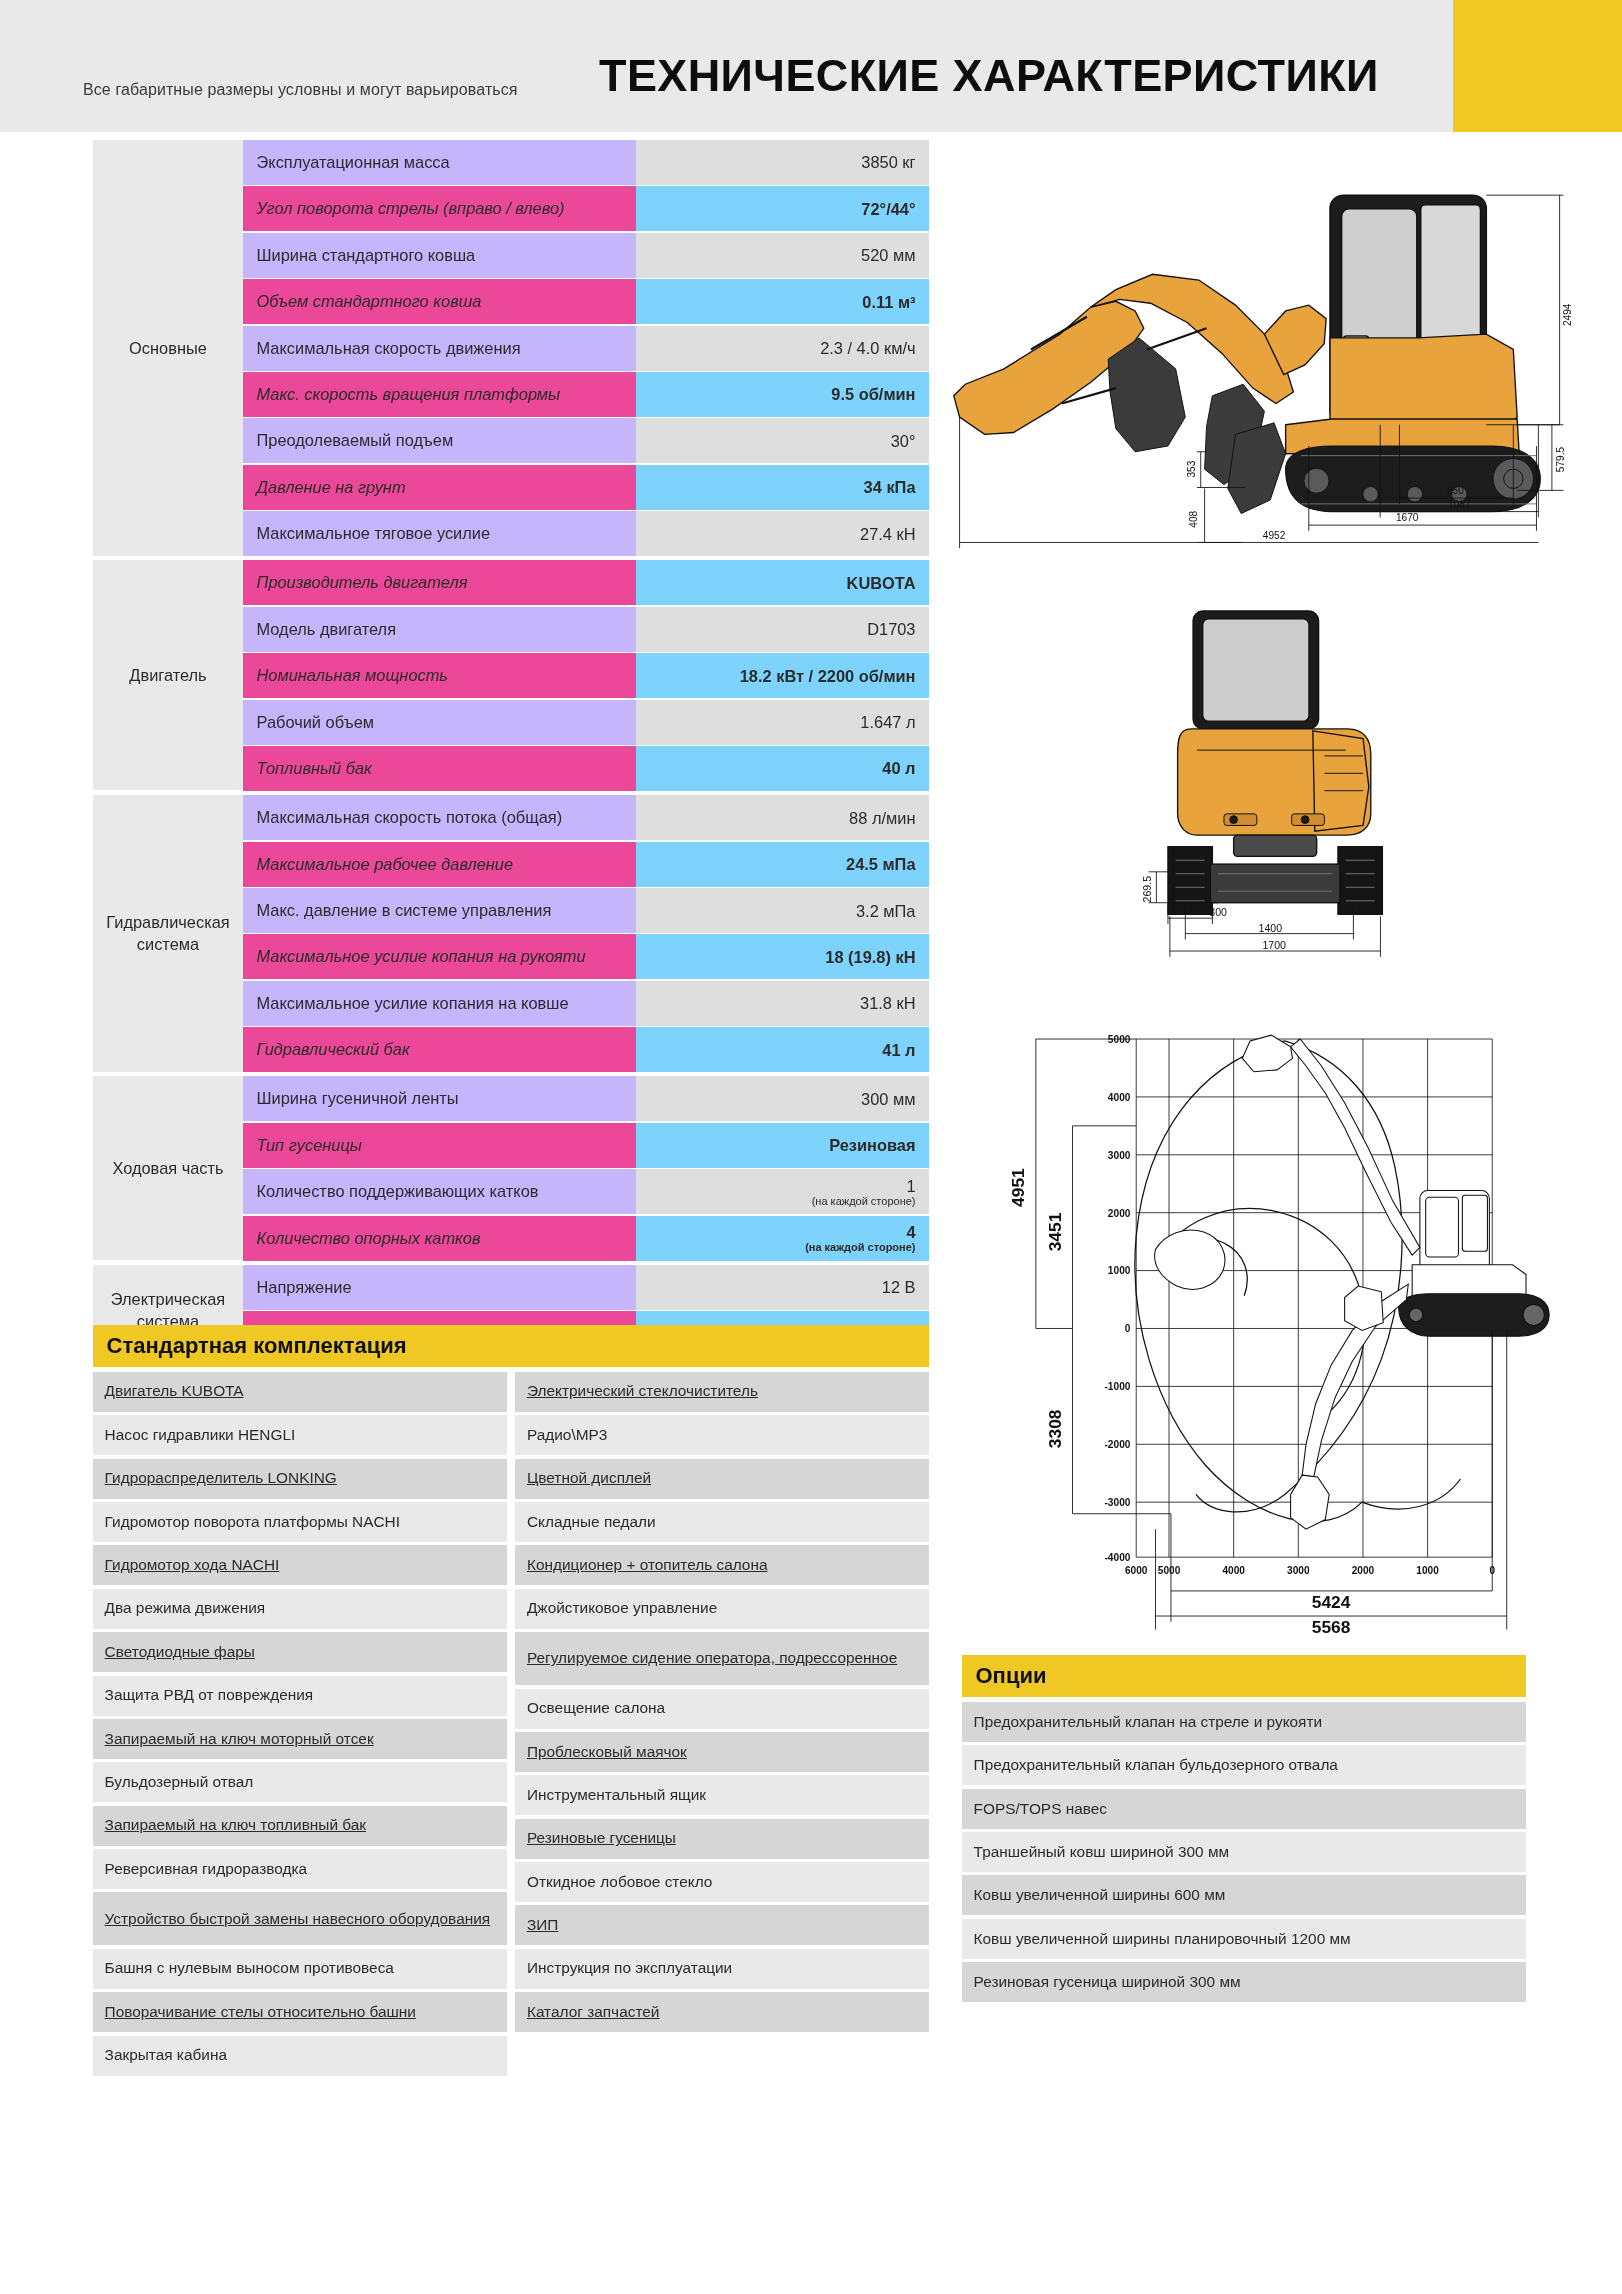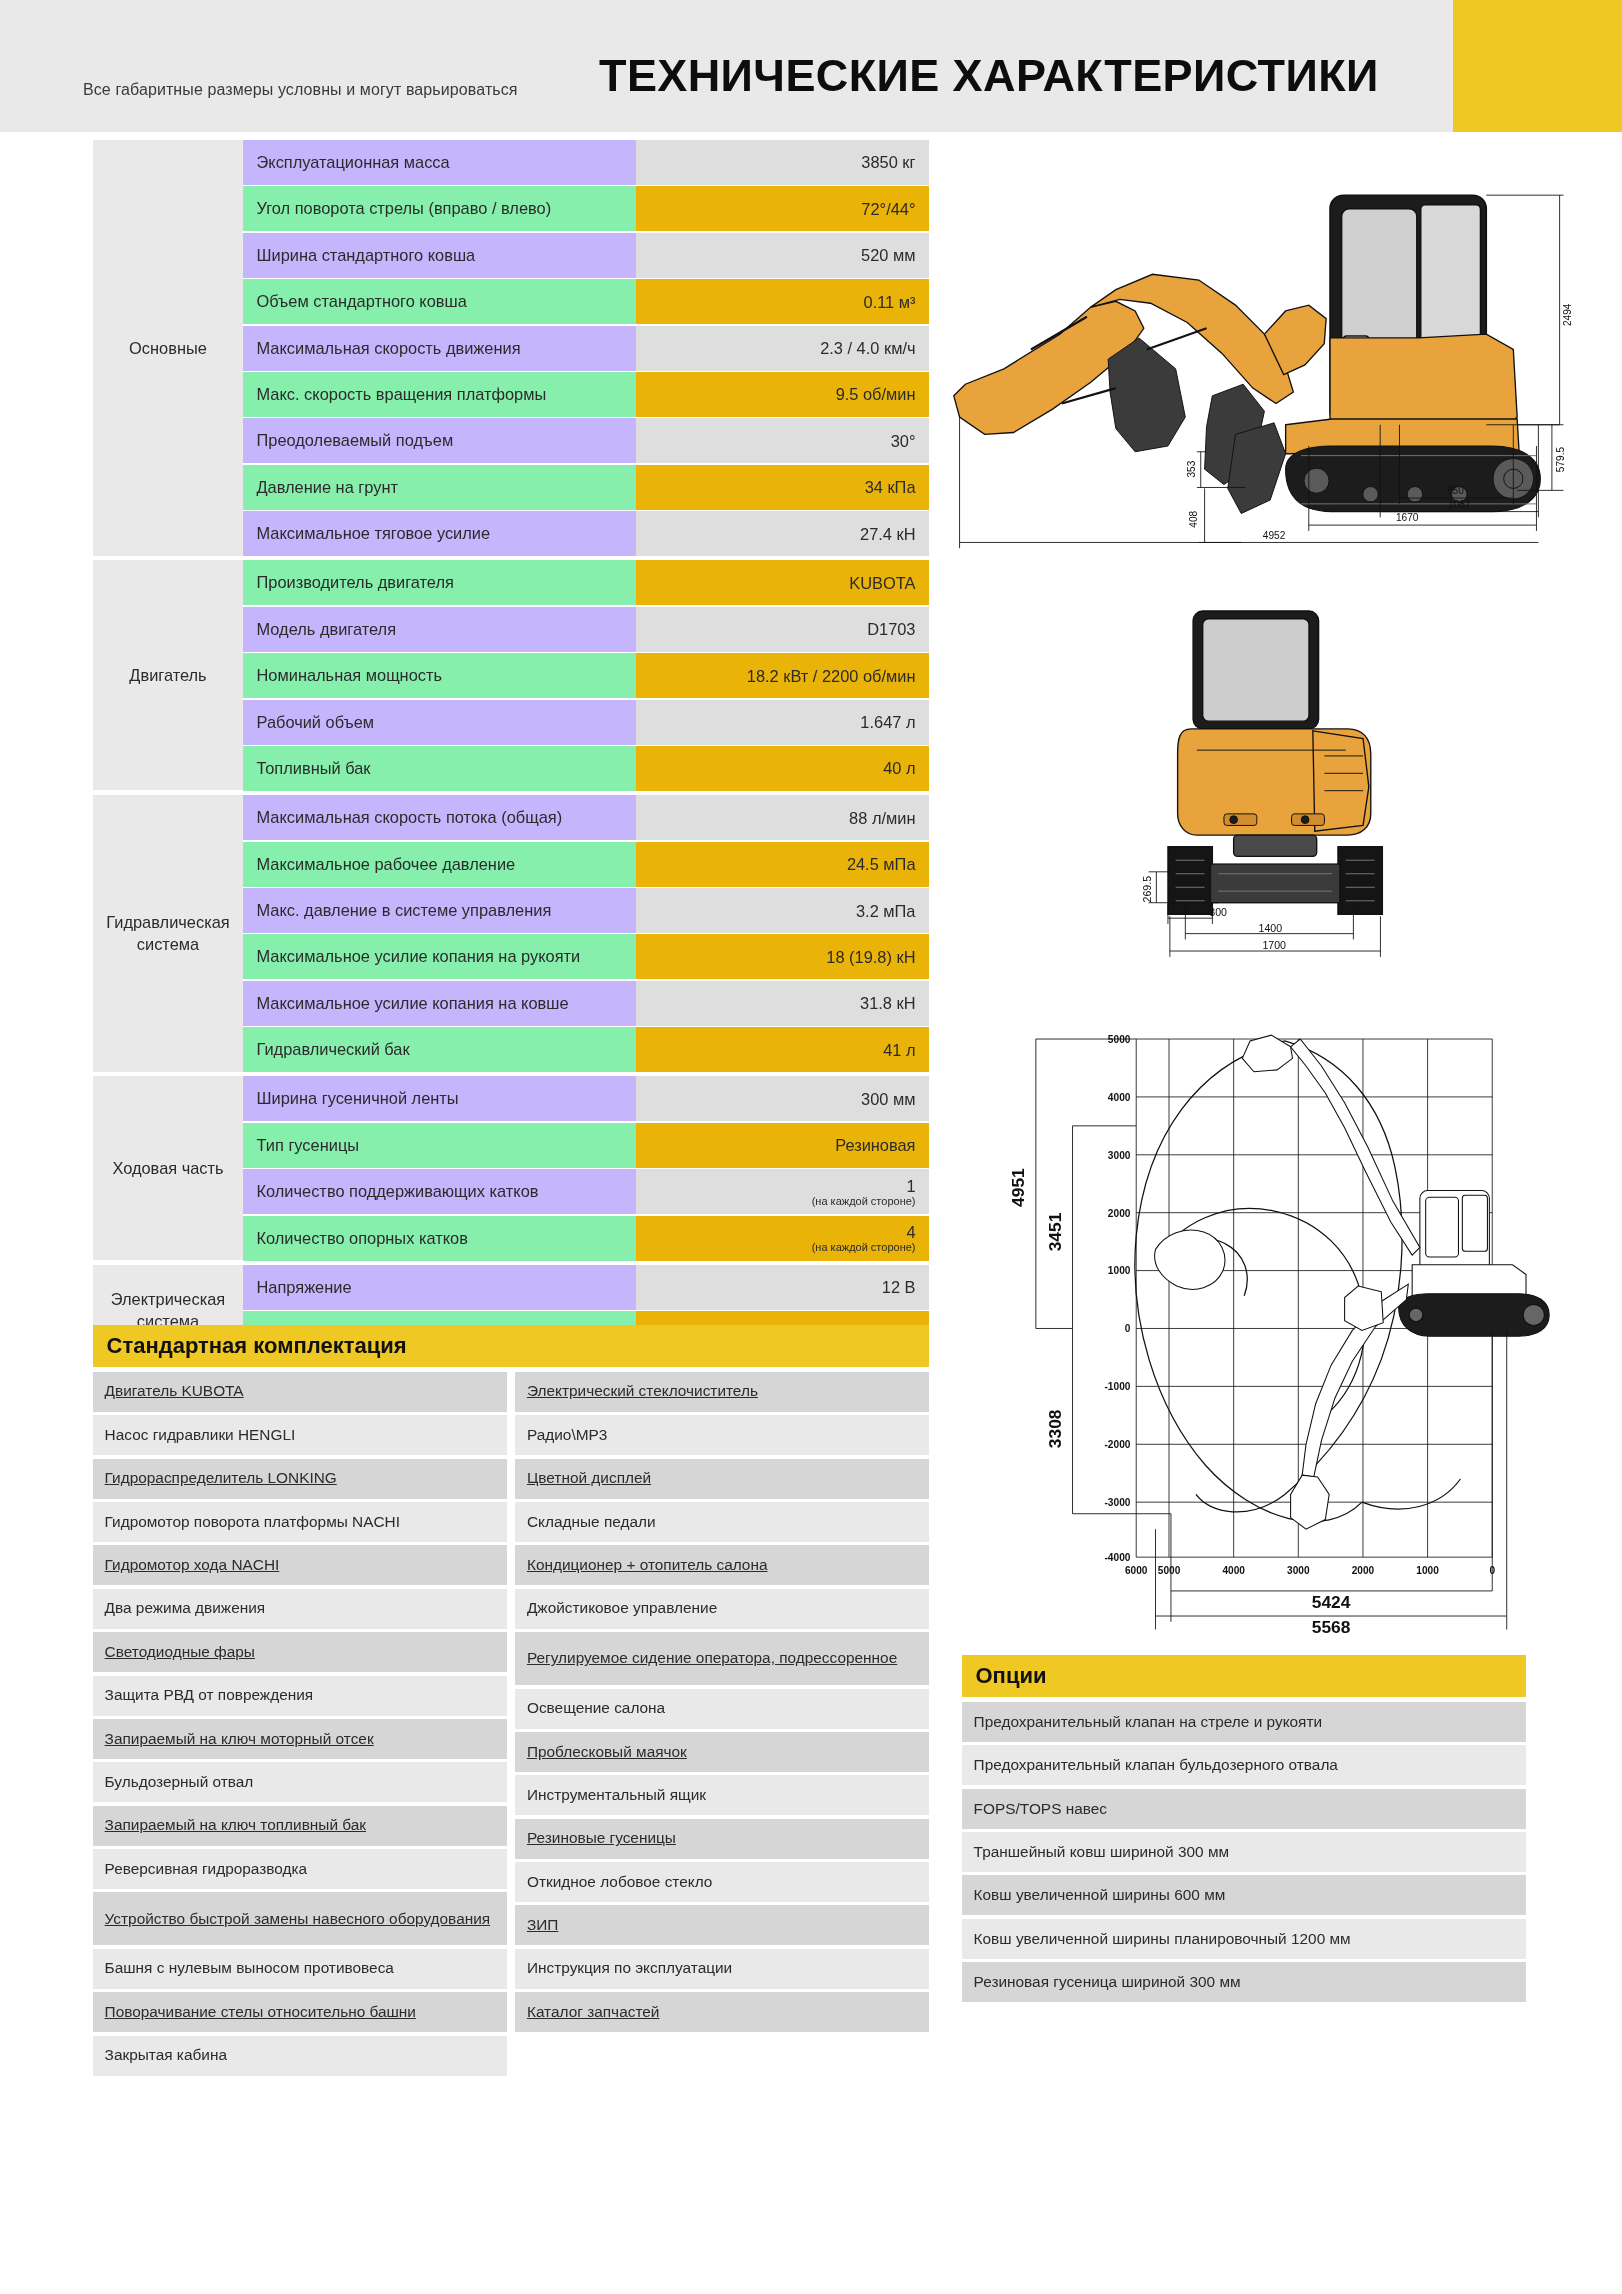--- a/index.html
+++ b/index.html
@@ -55,22 +55,22 @@
     padding-left: 13.5px; font-size: 16.4px; color: #2b2b2b;
   }
   .spec-value {
     flex: 1 1 auto;
     display: flex; align-items: center; justify-content: flex-end;
     padding-right: 13.5px; font-size: 16.4px; color: #2b2b2b;
     text-align: right; line-height: 1.1;
   }
   .spec-row.dark .spec-label { background: #c4b5fd; }
   .spec-row.dark .spec-value { background: #dedede; }
-  .spec-row.light .spec-label { background: #86efac; }
-  .spec-row.light .spec-value { background: #eab308; }
+  .spec-row.light .spec-label { background: #ec4899; font-style: italic; }
+  .spec-row.light .spec-value { background: #7dd3fc; font-weight: bold; }
   .spec-value .sub { display: block; font-size: 11px; line-height: 1.1; }
   .group-gap { height: 2.9px; }
 
   
   .yellow-bar {
     background: #efc824;
     font-size: 22px; font-weight: bold; color: #111;
     display: flex; align-items: center;
     padding-left: 13.5px;
   }

